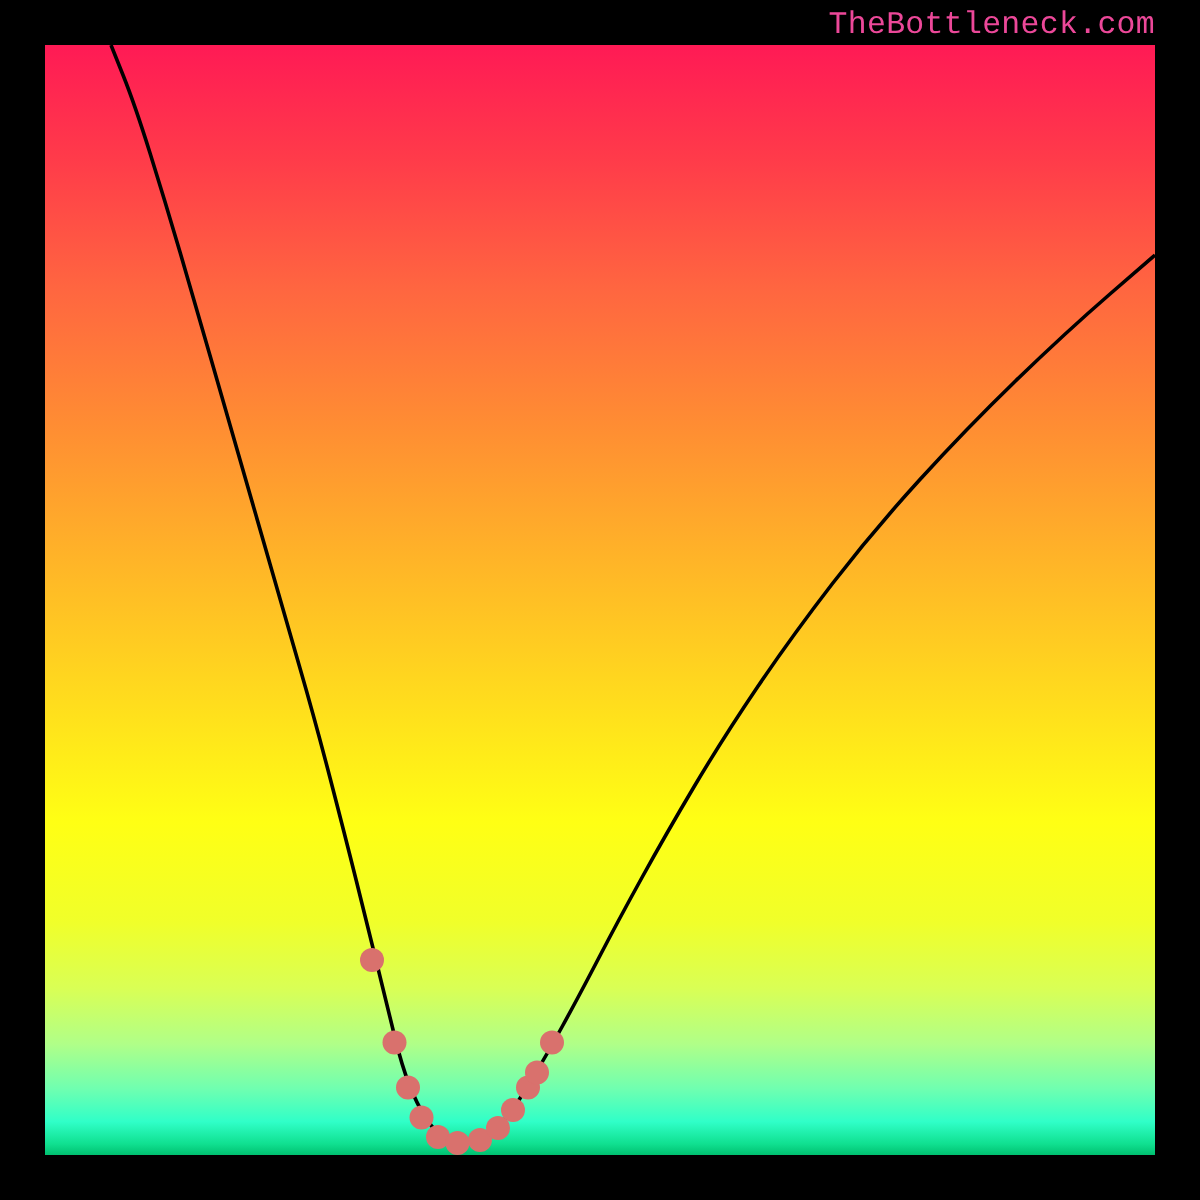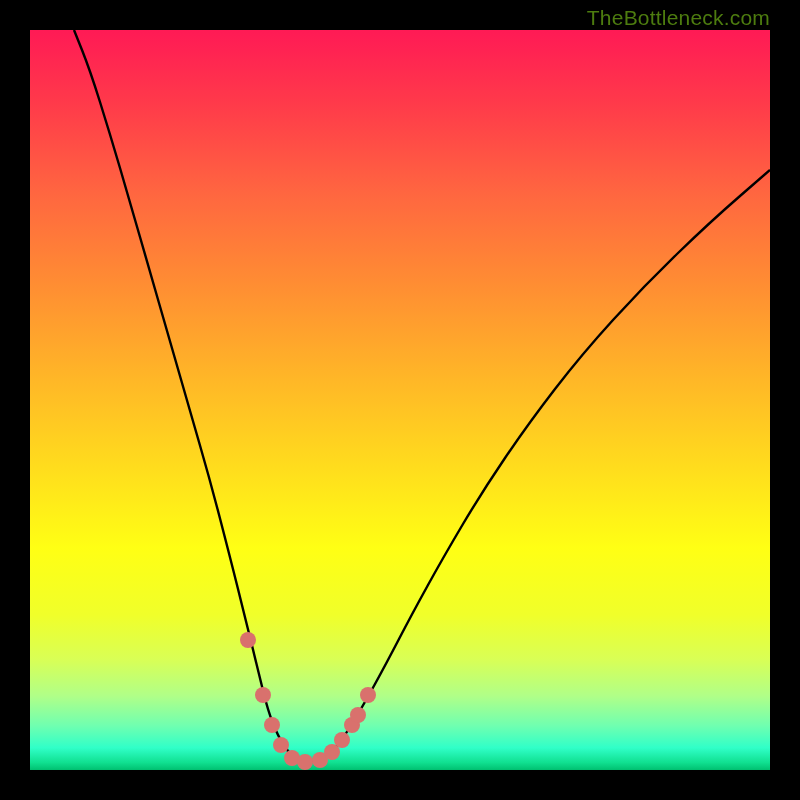--- a/index.html
+++ b/index.html
@@ -36,23 +36,23 @@
       #70ffb0 94%,
       #30ffc8 97%,
       #10e090 99%,
       #00c070 100%
     );
   }
   .watermark {
     position: absolute;
     top: 6px;
     right: 30px;
-    font-family: Liberation Sans, sans-serif;
+    font-family: Liberation Mono, monospace;
     font-size: 21px;
-    color: #4d7c0f;
+    color: #ec4899;
     letter-spacing: 0.2px;
     font-weight: 500;
   }
   svg.curve {
     position: absolute;
     left: 0;
     top: 0;
     width: 740px;
     height: 740px;
   }

